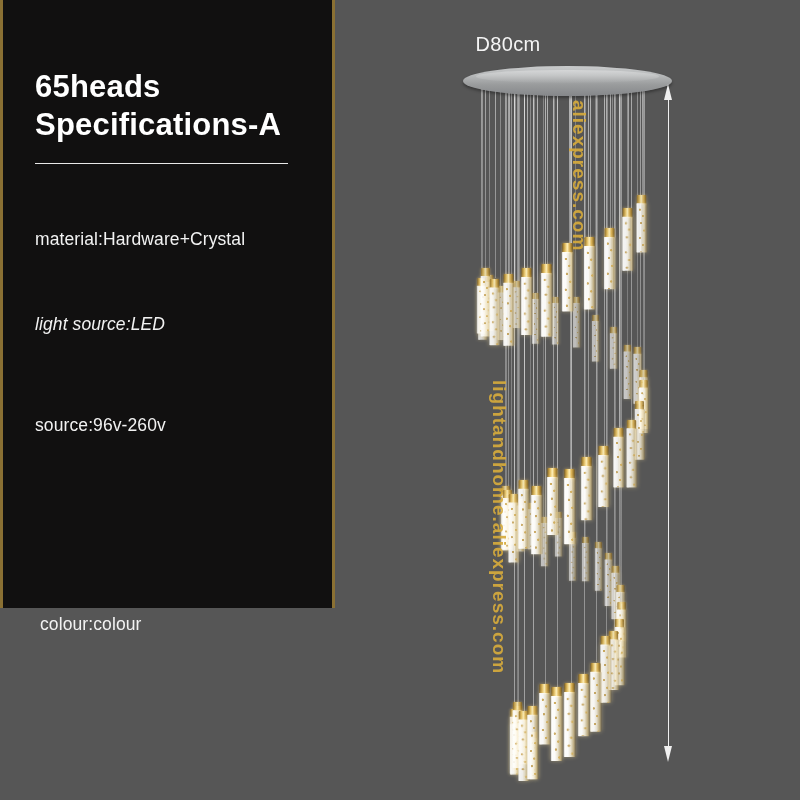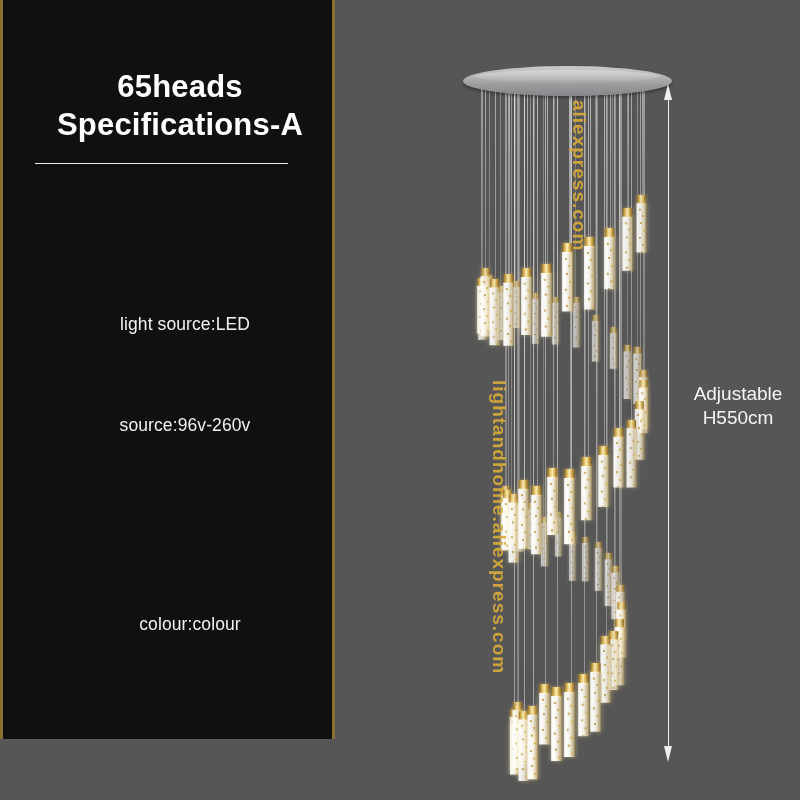--- a/index.html
+++ b/index.html
@@ -17,27 +17,26 @@
     font-family: "Liberation Sans", "DejaVu Sans", sans-serif;
     -webkit-font-smoothing: antialiased;
   }
 
   
   #spec-panel {
     position: absolute;
     left: 0;
     top: 0;
     width: 335px;
-    height: 739px;
+    height: 608px;
     background: #111010;
     box-sizing: border-box;
     border-right: 3px solid #8a7033;
     border-left: 3px solid #8a7033;
     z-index: 5;
-    text-align: center;
   }
   #spec-title {
     position: absolute;
     left: 32px;
     top: 68px;
     width: 290px;
     color: #ffffff;
     font-size: 31px;
     font-weight: bold;
     line-height: 1.22;
@@ -56,21 +55,21 @@
     position: absolute;
     left: 32px;
     width: 300px;
     color: #f2f2f2;
     font-size: 17.5px;
     font-weight: normal;
     letter-spacing: 0.1px;
     white-space: nowrap;
   }
   .spec-row.r0 { top: 229px; }
-  .spec-row.r1 { top: 314px; }
+  .spec-row.r1 { top: 314px; font-style: italic; }
   .spec-row.r2 { top: 415px; }
   .spec-row.r3 { top: 515px; }
   .spec-row.r4 { top: 614px; left: 37px; }
 
   
   #stage {
     position: absolute;
     left: 338px;
     top: 0;
     width: 462px;
@@ -254,27 +253,29 @@
 
   <div id="spec-panel">
 
     <div id="spec-title">
       <span class="line">65heads</span>
       <span class="line">Specifications-A</span>
     </div>
 
     <div id="title-rule"></div>
 
+    <div class="spec-row r0">material:Hardware+Crystal</div>
     <div class="spec-row r1">light source:LED</div>
     <div class="spec-row r2">source:96v-260v</div>
     <div class="spec-row r4">colour:colour</div>
   </div>
 
   <div id="stage">
 
+    <div id="top-dim">D80cm</div>
 
     <div id="canopy"></div>
 
     <div id="lamp">
         <div class="cable" style="left: 232.9px; top: 73px; height: 459.1px; opacity: 0.45;"></div>
         <div class="pendant" style="left: 228.8px; top: 532.1px; transform: scale(0.74); transform-origin: center top; opacity: 0.62; z-index: 10;">
           <div class="cap"></div>
           <div class="rod" style="height: 58.1px;"></div>
         </div>
         <div class="cable" style="left: 236.7px; top: 69.4px; height: 227.2px; opacity: 0.45;"></div>
@@ -598,21 +599,17 @@
           <div class="rod" style="height: 51.5px;"></div>
         </div>
       </div>
 
     <div id="height-arrow">
       <div class="head-up"></div>
       <div class="shaft"></div>
       <div class="head-down"></div>
     </div>
 
-    <div id="side-dim">
-      <span class="line">Adjustable</span>
-      <span class="line">H550cm</span>
-    </div>
 
     <div class="watermark" id="wm-1">aliexpress.com</div>
     <div class="watermark" id="wm-2">lightandhome.aliexpress.com</div>
   </div>
 </div>
 
 </body></html>

